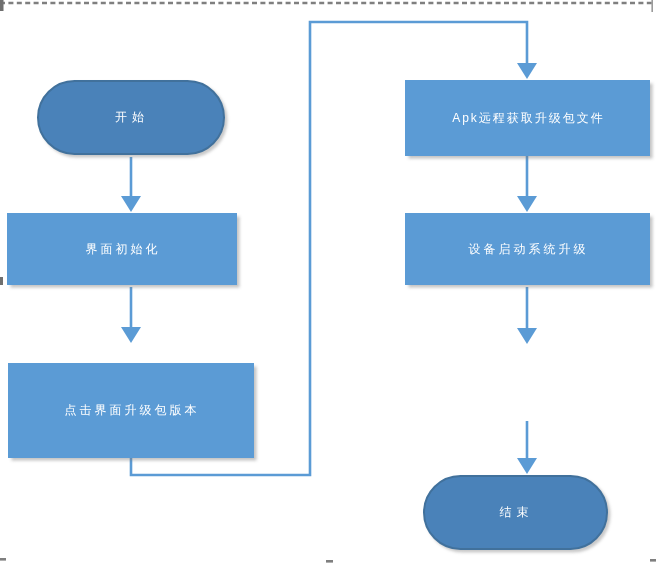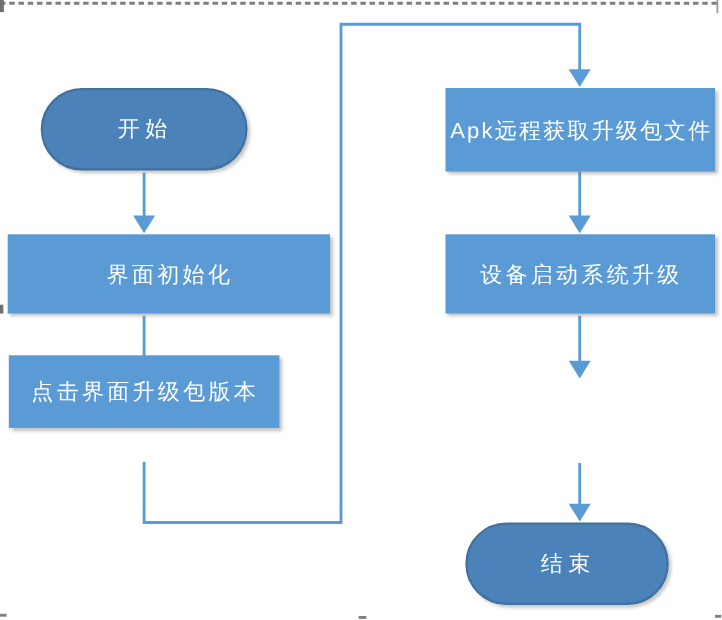--- a/index.html
+++ b/index.html
@@ -14,21 +14,21 @@
   .layer {
     position: absolute;
     left: 0; top: 0;
   }
   .node {
     position: absolute;
     display: flex;
     align-items: center;
     justify-content: center;
     color: #ffffff;
-    font-size: 20px;
+    font-size: 12px;
     letter-spacing: 3px;
     text-align: left;
     box-sizing: border-box;
   }
   .process {
     background: #5B9BD5;
     box-shadow: 2.5px 2.5px 3px rgba(120,120,120,0.45);
   }
   .terminator {
     background: #4A82B9;
@@ -85,25 +85,25 @@
     <g>
       <path d="M527,421 V459" stroke="#5B9BD5" stroke-width="2.6" fill="none"></path>
       <polygon points="517,458 537,458 527,474" fill="#5B9BD5"></polygon>
     </g>
   </svg>
 
   <div class="node terminator" style="left:37px; top:80px; width:188px; height:75px;">
     <span class="label">开始</span>
   </div>
 
-  <div class="node process" style="left:7px; top:213px; width:293px; height:72px;">
+  <div class="node process" style="left:7px; top:213px; width:230px; height:72px;">
     <span class="label">界面初始化</span>
   </div>
 
-  <div class="node process" style="left:8px; top:323px; width:246px; height:66px;">
+  <div class="node process" style="left:8px; top:363px; width:246px; height:95px;">
     <span class="label">点击界面升级包版本</span>
   </div>
 
   <div class="node process" style="left:405px; top:80px; width:245px; height:76px;">
     <span class="label" style="letter-spacing:2px;">Apk远程获取升级包文件</span>
   </div>
 
   <div class="node process" style="left:405px; top:213px; width:245px; height:72px;">
     <span class="label">设备启动系统升级</span>
   </div>

